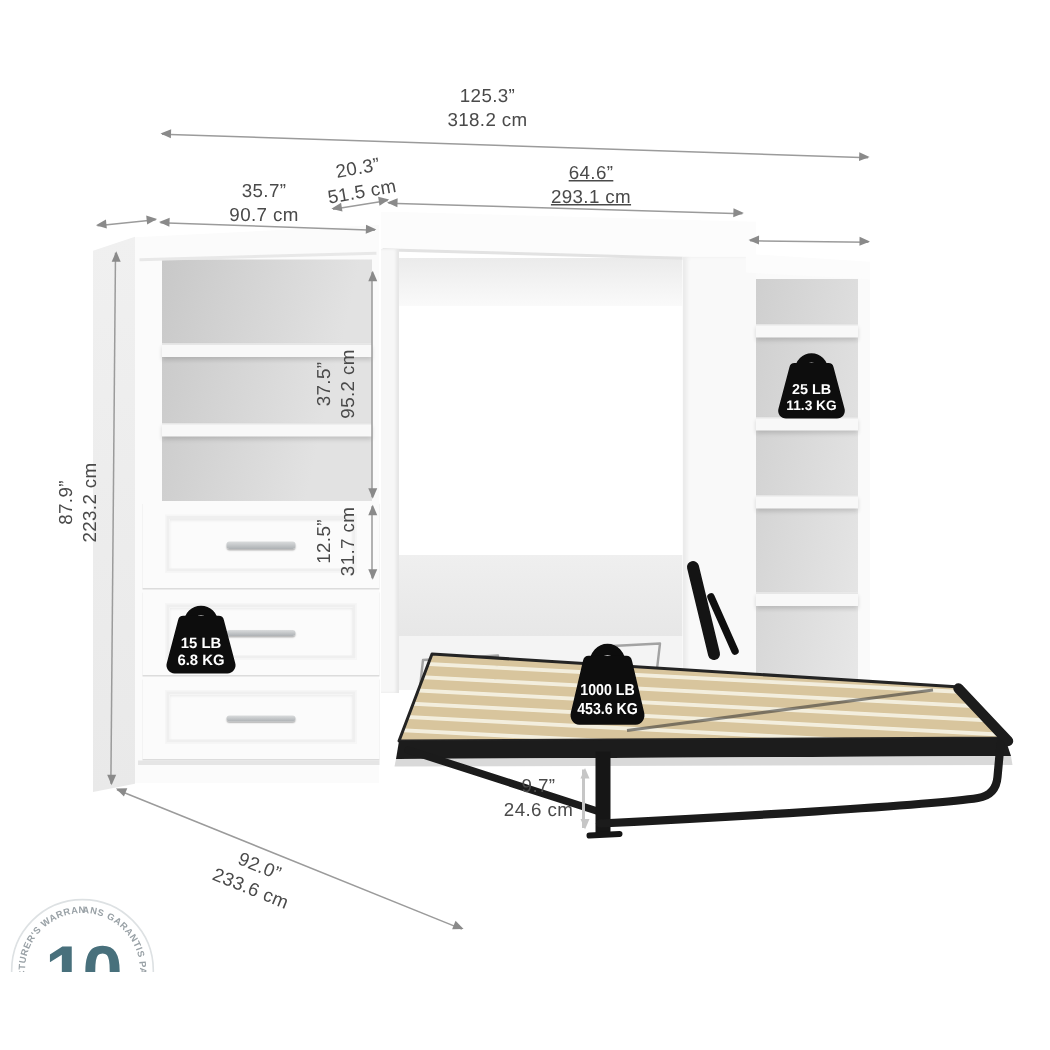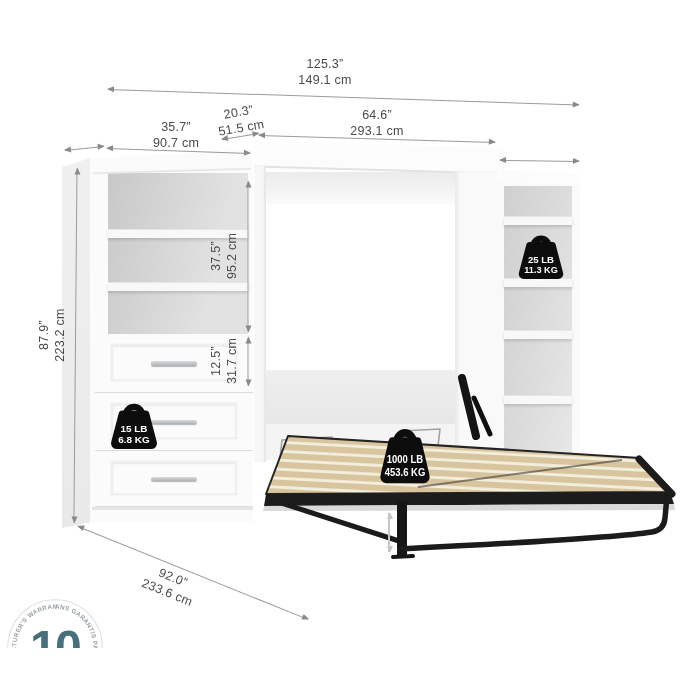--- a/index.html
+++ b/index.html
@@ -107,45 +107,49 @@
   <div class="dim-line" style="left:259px;top:135px;width:236px;transform:rotate(1.7deg);"></div>
   <div class="dim-line" style="left:500px;top:160px;width:79px;transform:rotate(0.7deg);"></div>
   <div class="dim-line" style="left:77px;top:168px;width:354px;transform:rotate(90.5deg);"></div>
   <div class="dim-line" style="left:248px;top:181px;width:150px;transform:rotate(90deg);"></div>
   <div class="dim-line" style="left:248px;top:337px;width:48px;transform:rotate(90deg);"></div>
   <div class="dim-line light" style="left:389px;top:512px;width:39px;transform:rotate(90deg);"></div>
   <div class="dim-line" style="left:78px;top:526px;width:248px;transform:rotate(22deg);"></div>
 
   <div class="dim" style="left:265px;top:56px;width:120px;">
     <span>125.3”</span>
-    <span>149.1 cm</span>
+    <span>318.2 cm</span>
   </div>
   <div class="dim" style="left:136px;top:119px;width:80px;">
     <span>35.7”</span>
     <span>90.7 cm</span>
   </div>
   <div class="dim" style="left:205px;top:104px;width:70px;transform:rotate(-10deg);">
     <span>20.3”</span>
     <span>51.5 cm</span>
   </div>
-  <div class="dim" style="left:327px;top:107px;width:100px;">
+  <div class="dim" style="left:344px;top:107px;width:100px;text-decoration:underline;">
     <span>64.6”</span>
     <span>293.1 cm</span>
   </div>
   <div class="dim" style="left:7px;top:317px;width:90px;height:36px;transform:rotate(-90deg);">
     <span>87.9”</span>
     <span>223.2 cm</span>
   </div>
   <div class="dim" style="left:169px;top:239px;width:110px;height:34px;transform:rotate(-90deg);">
     <span>37.5”</span>
     <span>95.2 cm</span>
   </div>
   <div class="dim" style="left:169px;top:344px;width:110px;height:34px;transform:rotate(-90deg);">
     <span>12.5”</span>
     <span>31.7 cm</span>
+  </div>
+  <div class="dim" style="left:309px;top:516px;width:100px;">
+    <span>9.7”</span>
+    <span>24.6 cm</span>
   </div>
   <div class="dim" style="left:110px;top:569px;width:120px;transform:rotate(22deg);">
     <span>92.0”</span>
     <span>233.6 cm</span>
   </div>
 
   <svg class="badge" style="left:106px;top:397px;" width="56" height="56" viewBox="0 0 60 62">
     <path d="M21 20 a9 9 0 0 1 18 0" fill="none" stroke="#0d0d0d" stroke-width="7"></path>
     <path d="M17 15 h26 a4 4 0 0 1 3.9 3.1 l8.3 31.5 a6 6 0 0 1 -5.8 7.9 h-38.8 a6 6 0 0 1 -5.8 -7.9 l8.3 -31.5 a4 4 0 0 1 3.9 -3.1 z" fill="#0d0d0d"></path>
     <text x="30" y="39" text-anchor="middle" fill="#ffffff" font-size="11" font-weight="bold">15 LB</text>

